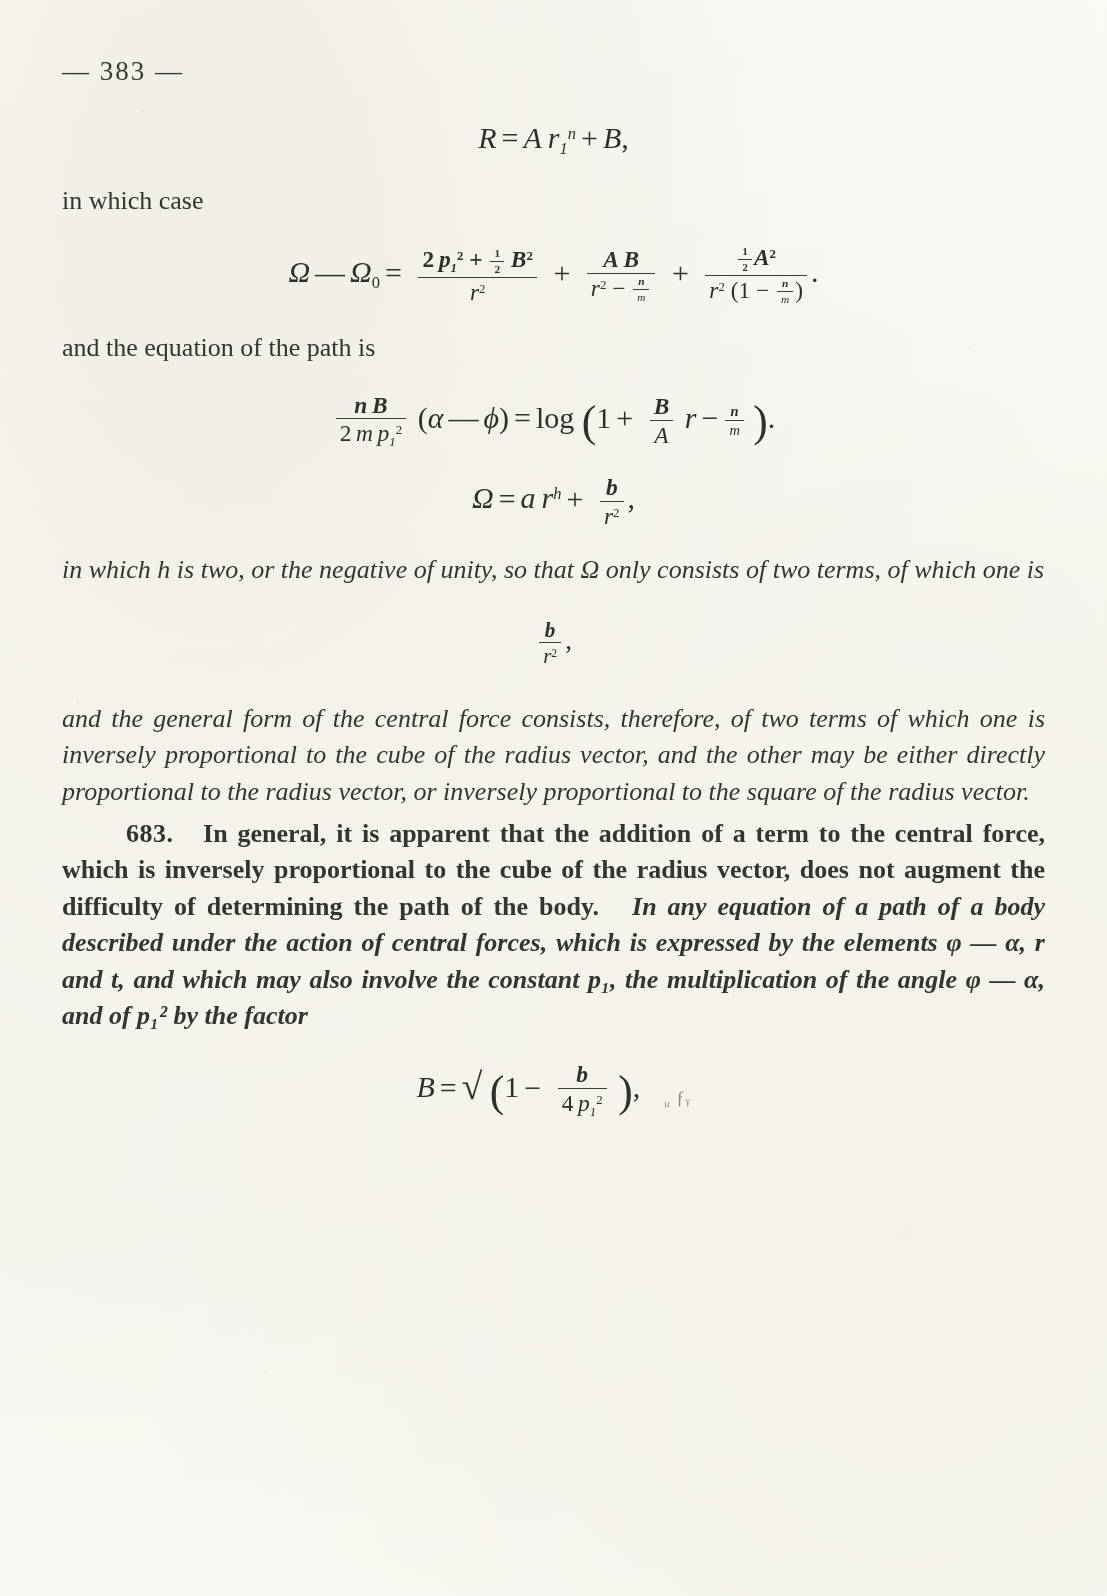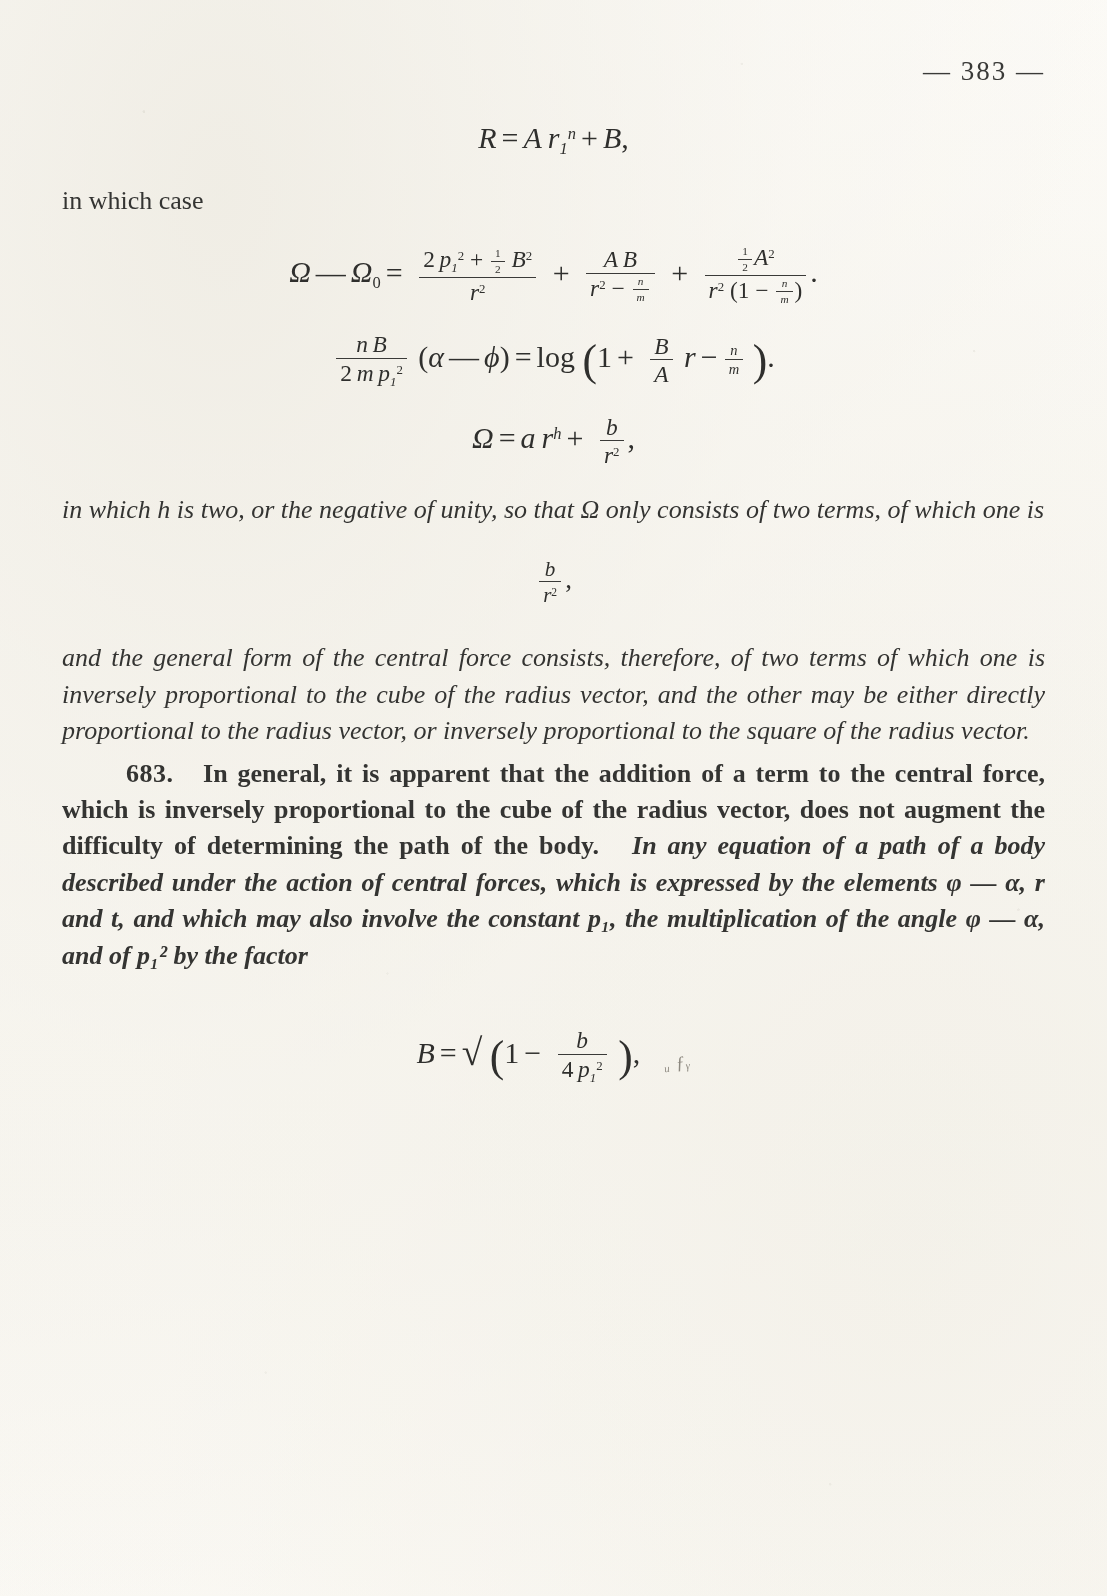--- a/index.html
+++ b/index.html
@@ -38,21 +38,21 @@
       radial-gradient(circle at 92% 57%, rgba(150,145,130,0.2) 0 1.1px, transparent 1.5px),
       radial-gradient(circle at 24% 86%, rgba(150,145,130,0.16) 0 1px, transparent 1.4px),
       radial-gradient(circle at 75% 93%, rgba(150,145,130,0.18) 0 1.1px, transparent 1.5px);
   }
   .content {
     position: relative;
     padding: 48px 62px 0 62px;
   }
   
   .page-number {
-    text-align: right;
+    text-align: left;
     font-size: 27px;
     letter-spacing: 2px;
     margin: 8px 0 34px 0;
     color: #3a3a38;
   }
   
   .para {
     font-size: 26px;
     line-height: 1.40;
     text-align: justify;
@@ -88,20 +88,21 @@
     vertical-align: middle;
     text-align: center;
     line-height: 1.05;
     margin: 0 4px;
   }
   .frac > .num {
     display: block;
     padding: 0 4px 1px 4px;
     border-bottom: 1.4px solid #3a3a38;
     font-size: 0.78em;
+    font-weight: bold;
   }
   .frac > .den {
     display: block;
     padding: 2px 4px 0 4px;
     font-size: 0.78em;
   }
   .frac.mini { font-size: 0.62em; margin: 0 2px; }
   .paren {
     display: inline-block;
     font-size: 1.45em;
@@ -152,20 +153,21 @@
       <span class="num"><span class="mi">A</span> <span class="mi">B</span></span>
       <span class="den"><span class="mi">r</span><sup class="n" style="font-style:normal">2</sup> − <span class="frac mini"><span class="num"><span class="mi">n</span></span><span class="den"><span class="mi">m</span></span></span></span>
     </span>
     <span class="op">+</span>
     <span class="frac">
       <span class="num"><span class="frac mini"><span class="num">1</span><span class="den">2</span></span><span class="mi">A</span><sup class="n" style="font-style:normal">2</sup></span>
       <span class="den"><span class="mi">r</span><sup class="n" style="font-style:normal">2</sup> (1 − <span class="frac mini"><span class="num"><span class="mi">n</span></span><span class="den"><span class="mi">m</span></span></span>)</span>
     </span>.
   </div>
 
+  <p class="para noindent">and the equation of the path is</p>
 
   <div class="eq">
     <span class="frac">
       <span class="num"><span class="mi">n</span> <span class="mi">B</span></span>
       <span class="den">2 <span class="mi">m</span> <span class="mi">p</span><sub class="n">1</sub><sup class="n" style="font-style:normal">2</sup></span>
     </span>
     (<span class="mi">α</span><span class="op">—</span><span class="mi">ϕ</span>)<span class="op">=</span>log
     <span class="paren">(</span>1<span class="op">+</span>
     <span class="frac"><span class="num"><span class="mi">B</span></span><span class="den"><span class="mi">A</span></span></span>
     <span class="mi">r</span><span class="op">−</span><span class="frac mini"><span class="num"><span class="mi">n</span></span><span class="den"><span class="mi">m</span></span></span>
@@ -185,21 +187,21 @@
   </div>
 
   <p class="para noindent italic">and the general form of the central force consists, therefore, of two terms of which one is inversely proportional to the cube of the radius vector, and the other may be either directly proportional to the radius vector, or inversely proportional to the square of the radius vector.</p>
 
   <p class="para indent" style="margin-top:6px;font-weight:bold;">
     <span class="secno">683.</span>
     &nbsp;&nbsp;<span>In general, it is apparent that the addition of a term to the central force, which is inversely proportional to the cube of the radius vector, does not augment the difficulty of determining the path of the body.</span>
     &nbsp;&nbsp;<span class="italic">In any equation of a path of a body described under the action of central forces, which is expressed by the elements φ — α, r and t, and which may also involve the constant p₁, the multiplication of the angle φ — α, and of p₁² by the factor</span>
   </p>
 
-  <div class="eq" style="margin-top:54px;">
+  <div class="eq" style="margin-top:28px;">
     <span class="mi">B</span><span class="op">=</span><span class="radic">√</span>
     <span class="paren">(</span>1<span class="op">−</span>
     <span class="frac"><span class="num"><span class="mi">b</span></span><span class="den">4 <span class="mi">p</span><sub class="n">1</sub><sup class="n" style="font-style:normal">2</sup></span></span>
     <span class="paren">)</span>,
     <span class="scribble">ᵤ ƒᵧ</span>
   </div>
 
 </div>
 
 </body></html>

